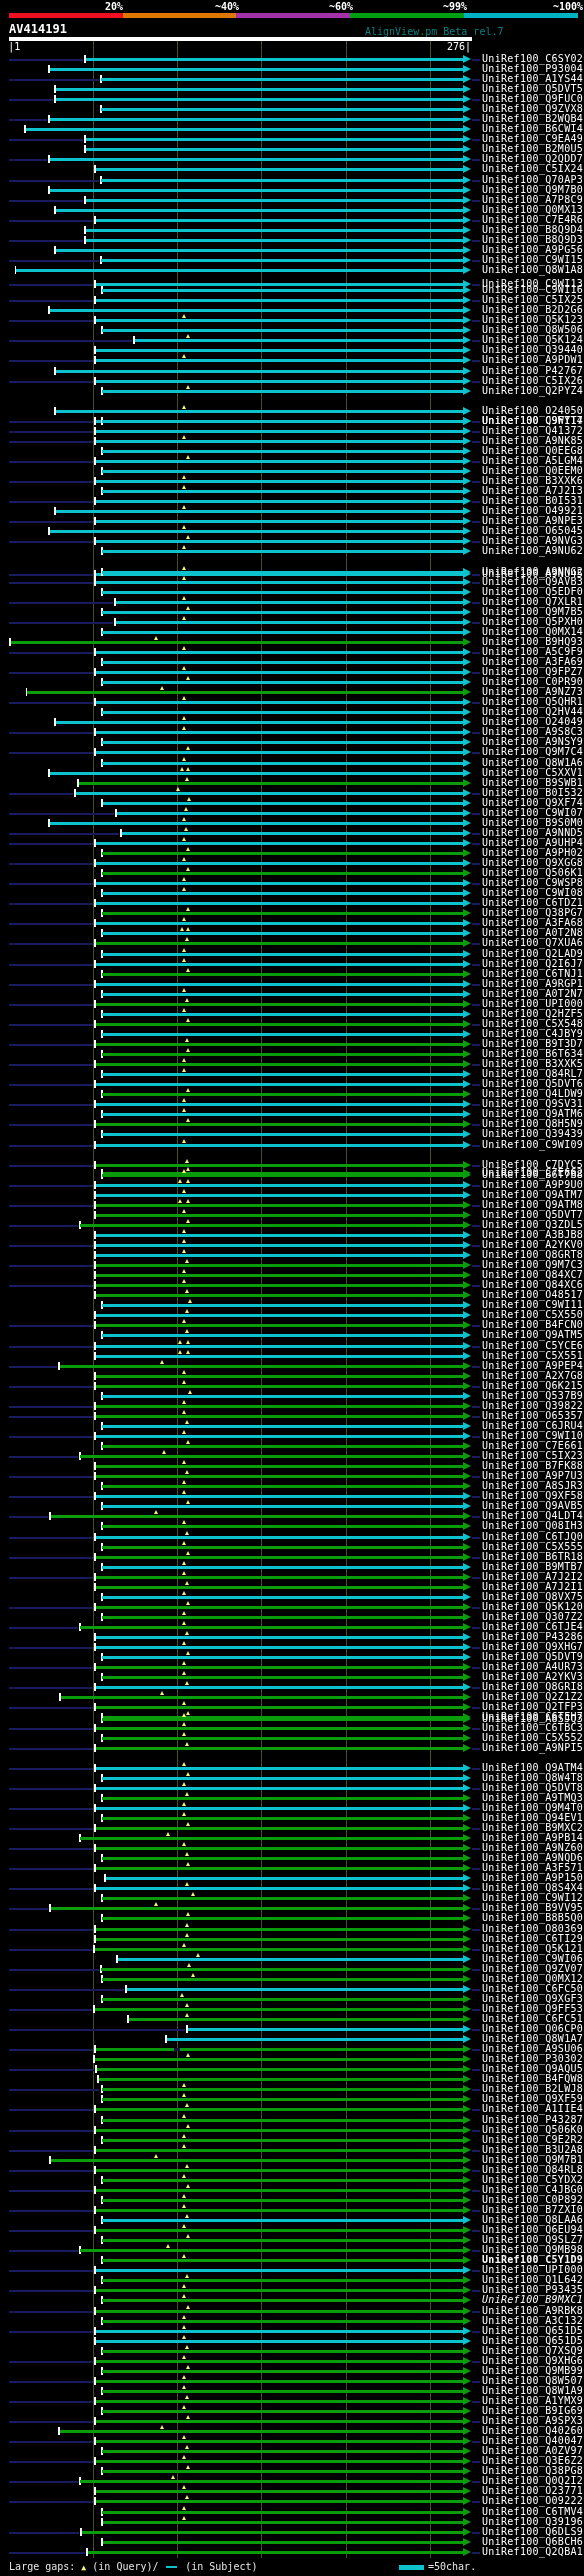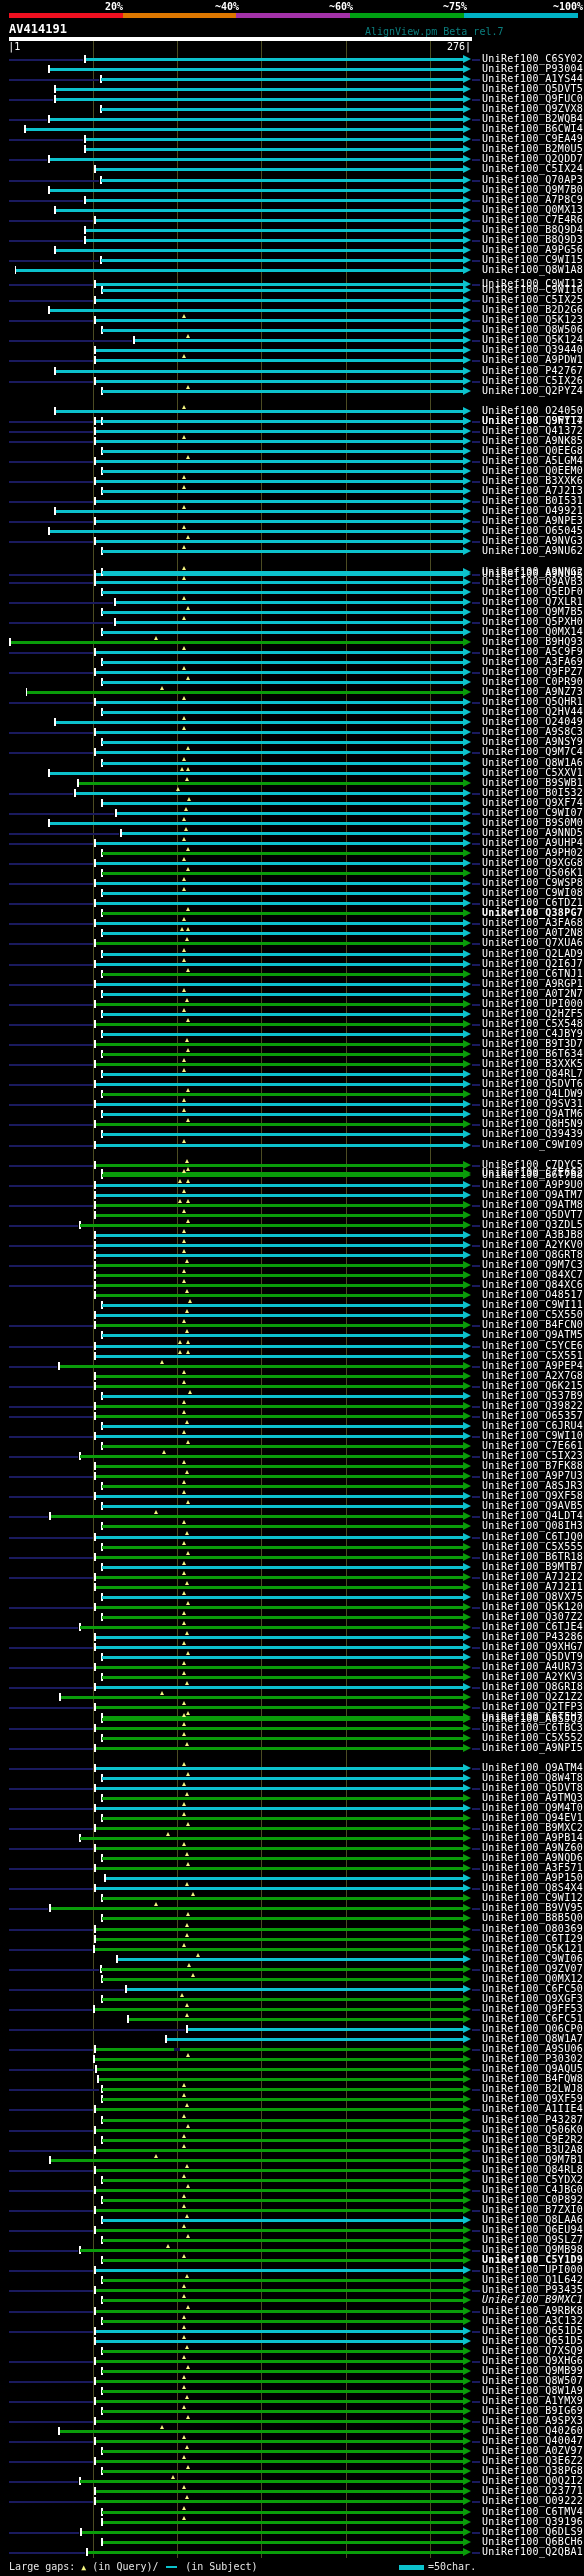--- a/index.html
+++ b/index.html
@@ -36,21 +36,21 @@
 
 <div id="stage">
   <div id="scale-bar">
       <div class="scale-seg" style="left: 9.1px; width: 114px; background: rgb(238, 16, 32);"></div>
       <div class="scale-label" style="left: 114px;">20%</div>
       <div class="scale-seg" style="left: 123px; width: 114px; background: rgb(221, 119, 0);"></div>
       <div class="scale-label" style="left: 227px;">~40%</div>
       <div class="scale-seg" style="left: 236px; width: 114px; background: rgb(163, 50, 168);"></div>
       <div class="scale-label" style="left: 341px;">~60%</div>
       <div class="scale-seg" style="left: 350px; width: 114px; background: rgb(0, 160, 18);"></div>
-      <div class="scale-label" style="left: 455px;">~75%</div>
+      <div class="scale-label" style="left: 455px;">~99%</div>
       <div class="scale-seg" style="left: 464px; width: 114px; background: rgb(0, 178, 196);"></div>
       <div class="scale-label" style="left: 568px;">~100%</div>
     </div>
   <div id="query-id">AV414191</div>
   <div id="watermark">AlignView.pm Beta rel.7</div>
   <div id="ruler-bar"></div>
   <div class="ruler-text" style="left:8.2px;">|1</div>
   <div class="ruler-text" style="left:447px;">276|</div>
   <div id="grid">
       <div class="gridline" style="left: 93px; top: 41px; height: 2517px;"></div>
@@ -687,21 +687,21 @@
         <div class="hitlabel">UniRef100_C9WI08</div>
       </div>
       <div class="row" style="top: 898px;">
         <div class="lead" style="left: 9.1px; width: 84px;"></div>
         <div class="tick" style="left: 94px;"></div>
         <div class="bar" style="left: 96px; width: 367px; background: rgb(12, 194, 204);"></div>
         <div class="arrow" style="border-left-color: rgb(12, 194, 204);"></div>
         <div class="trail"></div>
         <div class="hitlabel">UniRef100_C6TDZ1</div>
       </div>
-      <div class="row" style="top: 908px; font-weight: bold;">
+      <div class="row" style="top: 908px;">
         <div class="tick" style="left: 101px;"></div>
         <div class="bar" style="left: 102px; width: 361px; background: rgb(10, 156, 10);"></div>
         <div class="arrow" style="border-left-color: rgb(10, 156, 10);"></div>
         <div class="tri" style="left: 186px;"></div>
         <div class="hitlabel">UniRef100_Q38PG7</div>
       </div>
       <div class="row" style="top: 918px;">
         <div class="lead" style="left: 9.1px; width: 84px;"></div>
         <div class="tick" style="left: 94px;"></div>
         <div class="bar" style="left: 96px; width: 367px; background: rgb(12, 194, 204);"></div>

